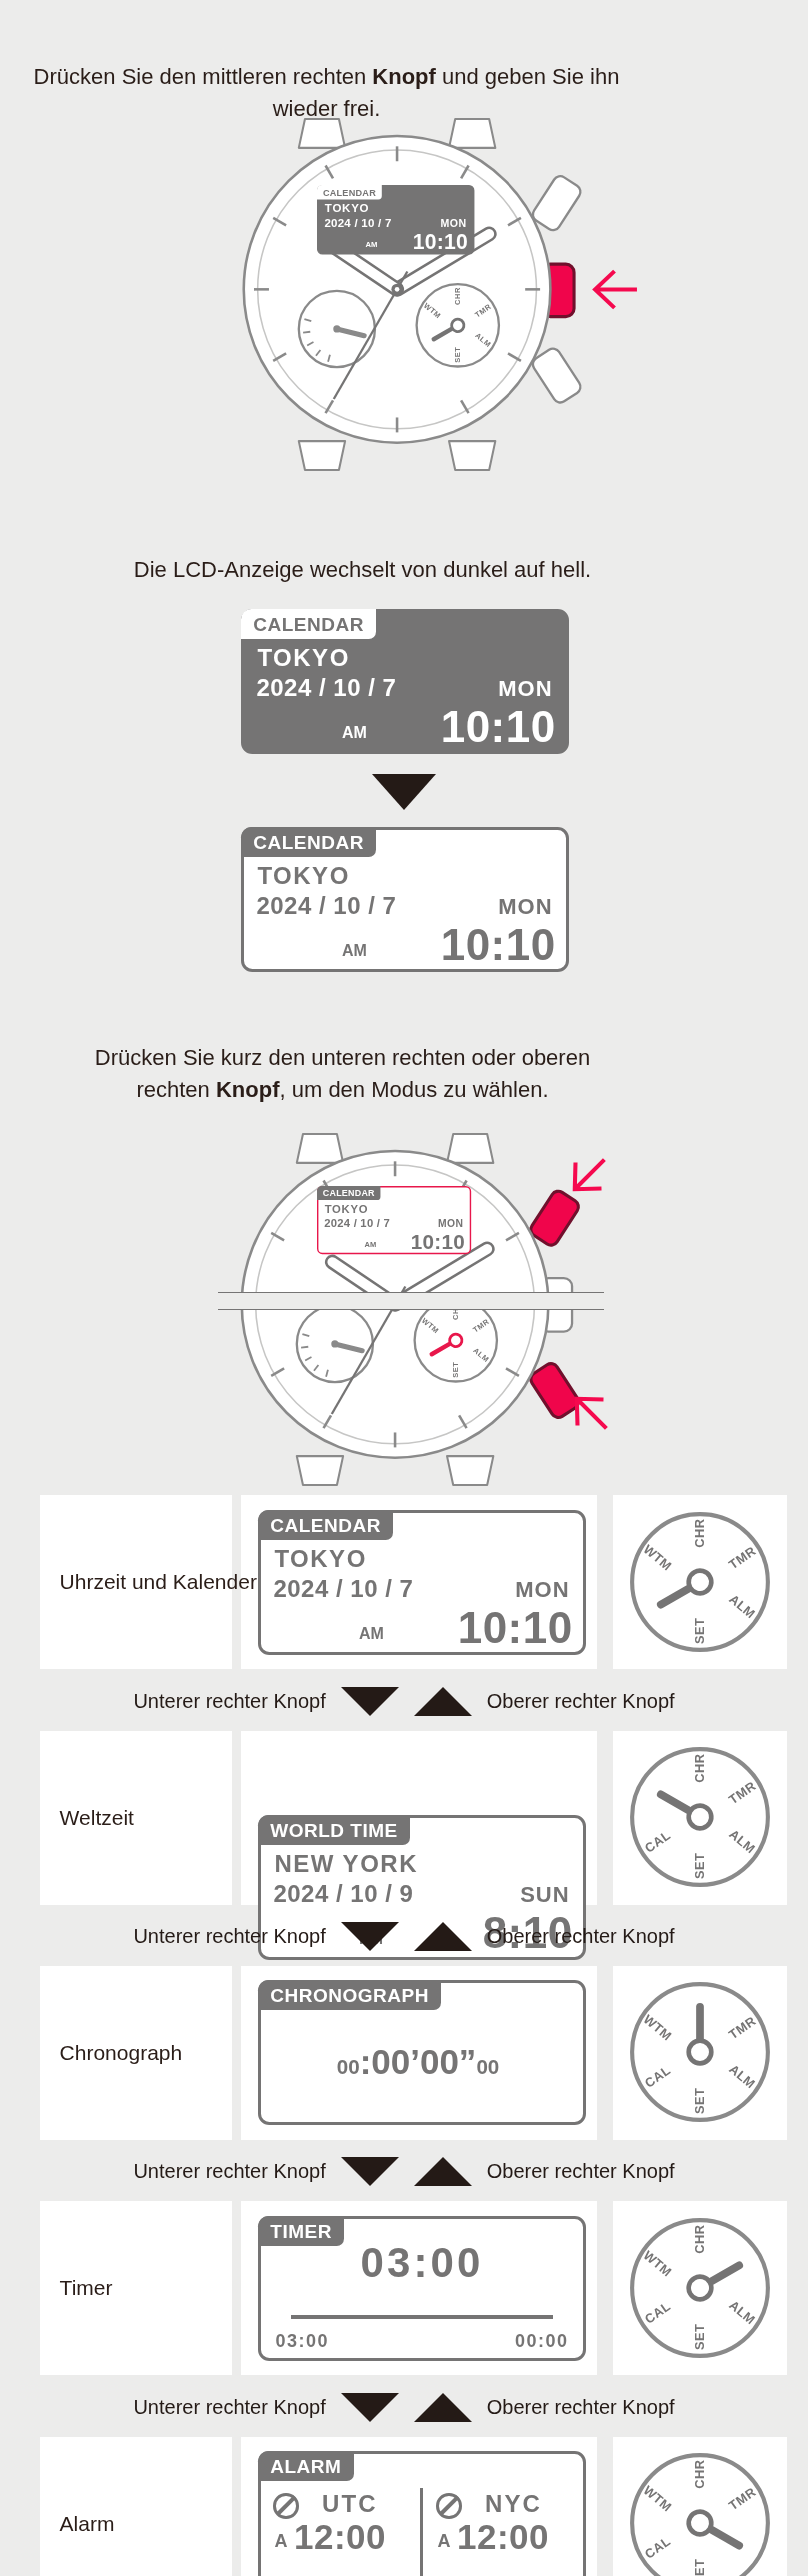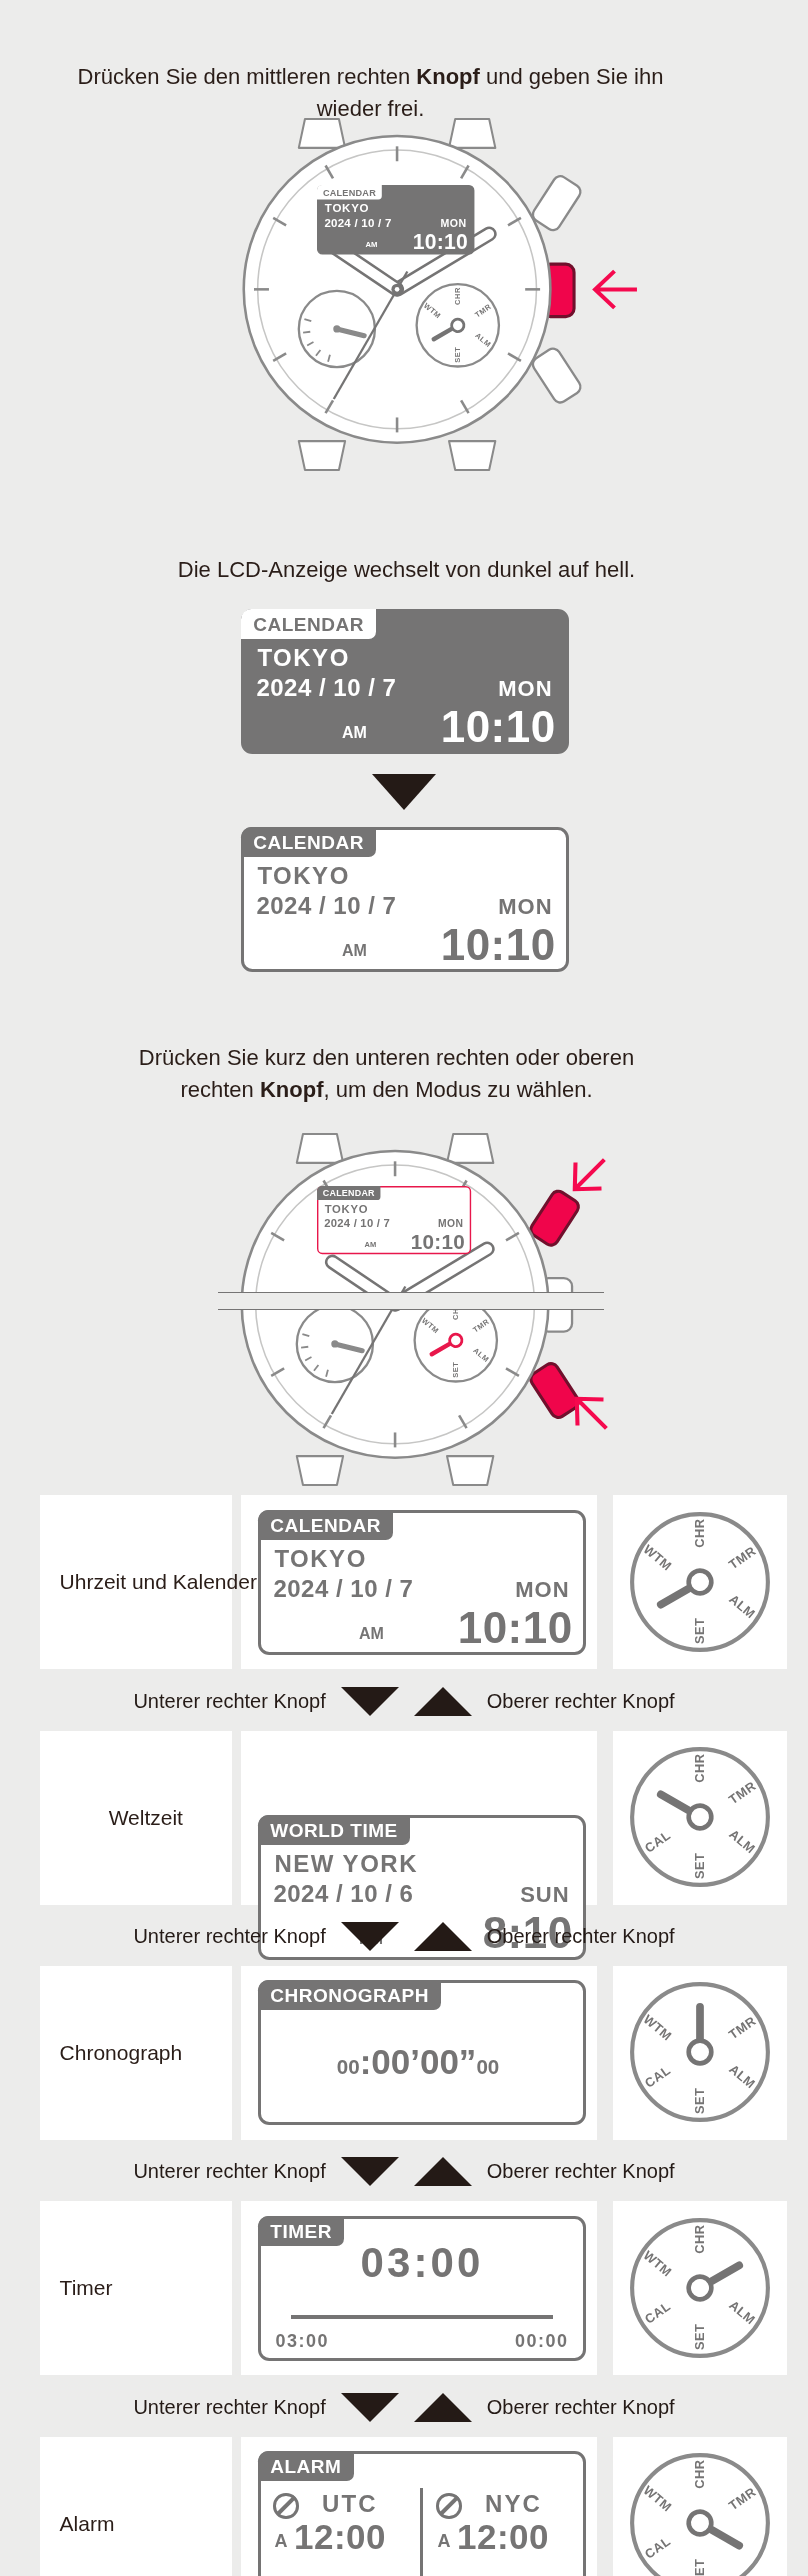--- a/index.html
+++ b/index.html
@@ -1,18 +1,18 @@
 <!DOCTYPE html>
 <html style="font-size:8.2px"><head>
 <meta charset="utf-8">
 <style>
   html,body{margin:0;padding:0;}
   body{font-family:"Liberation Sans", sans-serif;}
   .page{position:relative;width:808px;height:4036px;background:#ececeb;overflow:hidden;color:#241a16;}
-  .heading{position:absolute;left:0;width:653px;text-align:center;font-size:22px;line-height:32px;color:#2a1d18;padding-left:44px;}
+  .heading{position:absolute;left:0;width:653px;text-align:center;font-size:22px;line-height:32px;color:#2a1d18;}
   .heading b{font-weight:bold;}
   
   .lcd{position:absolute;box-sizing:border-box;width:328px;height:145px;border:3.1px solid #757474;border-radius:11.3px;font-weight:bold;}
   .lcd.light{background:#ffffff;color:#757474;}
   .lcd.dark{background:#757474;color:#ffffff;}
   .lcd.redframe{border-color:#e8174b;}
   .lcd .tab{position:absolute;left:-3.1px;top:-3.1px;height:30px;line-height:31px;padding:0 12.4px;font-size:19px;border-radius:10.3px 0 7.2px 0;letter-spacing:0.5px;}
   .lcd.light .tab{background:#757474;color:#fff;}
   .lcd.dark .tab{background:#fff;color:#757474;}
   .scale48{transform:scale(0.48);transform-origin:0 0;}
@@ -304,27 +304,27 @@
   <div class="caption" style="top:1680px;">
     <span>Unterer rechter Knopf</span>
     <span class="tri-down"></span>
     <span class="tri-up"></span>
     <span>Oberer rechter Knopf</span>
   </div>
 
   <div class="rowbox" style="left:40px;top:1731px;width:192px;"></div>
   <div class="rowbox" style="left:241px;top:1731px;width:356px;"></div>
   <div class="rowbox" style="left:613px;top:1731px;width:174px;"></div>
-  <div class="mode-label" style="left:40px;top:1731px;width:192px;justify-content:center;">
+  <div class="mode-label" style="left:40px;top:1731px;width:192px;">
       <span>Weltzeit</span>
     </div>
   <div class="lcd light cal" style="left:258px;top:1815px;">
     <div class="tab">WORLD TIME</div>
     <div class="city">NEW YORK</div>
-    <div class="date">2024 / 10 / 6</div>
+    <div class="date">2024 / 10 / 9</div>
     <div class="day">SUN</div>
     <div class="ampm">PM</div>
     <div class="time">8:10</div>
   </div>
   <svg class="rowdial" style="left:628px;top:1745px;" width="144" height="144" viewBox="0 0 280 280">
     <g>
         <circle cx="140" cy="140" r="132" fill="#fff" stroke="#8a8a8a" stroke-width="8"></circle>
         <text x="140" y="45" fill="#757474" font-size="25" font-weight="bold" text-anchor="middle" dominant-baseline="central" letter-spacing="1" transform="rotate(-90 140 45)">CHR</text>
         <text x="222.27241335952166" y="92.5" fill="#757474" font-size="25" font-weight="bold" text-anchor="middle" dominant-baseline="central" letter-spacing="1" transform="rotate(-35 222.27241335952166 92.5)">TMR</text>
         <text x="222.2724133595217" y="187.49999999999997" fill="#757474" font-size="25" font-weight="bold" text-anchor="middle" dominant-baseline="central" letter-spacing="1" transform="rotate(40 222.2724133595217 187.49999999999997)">ALM</text>

